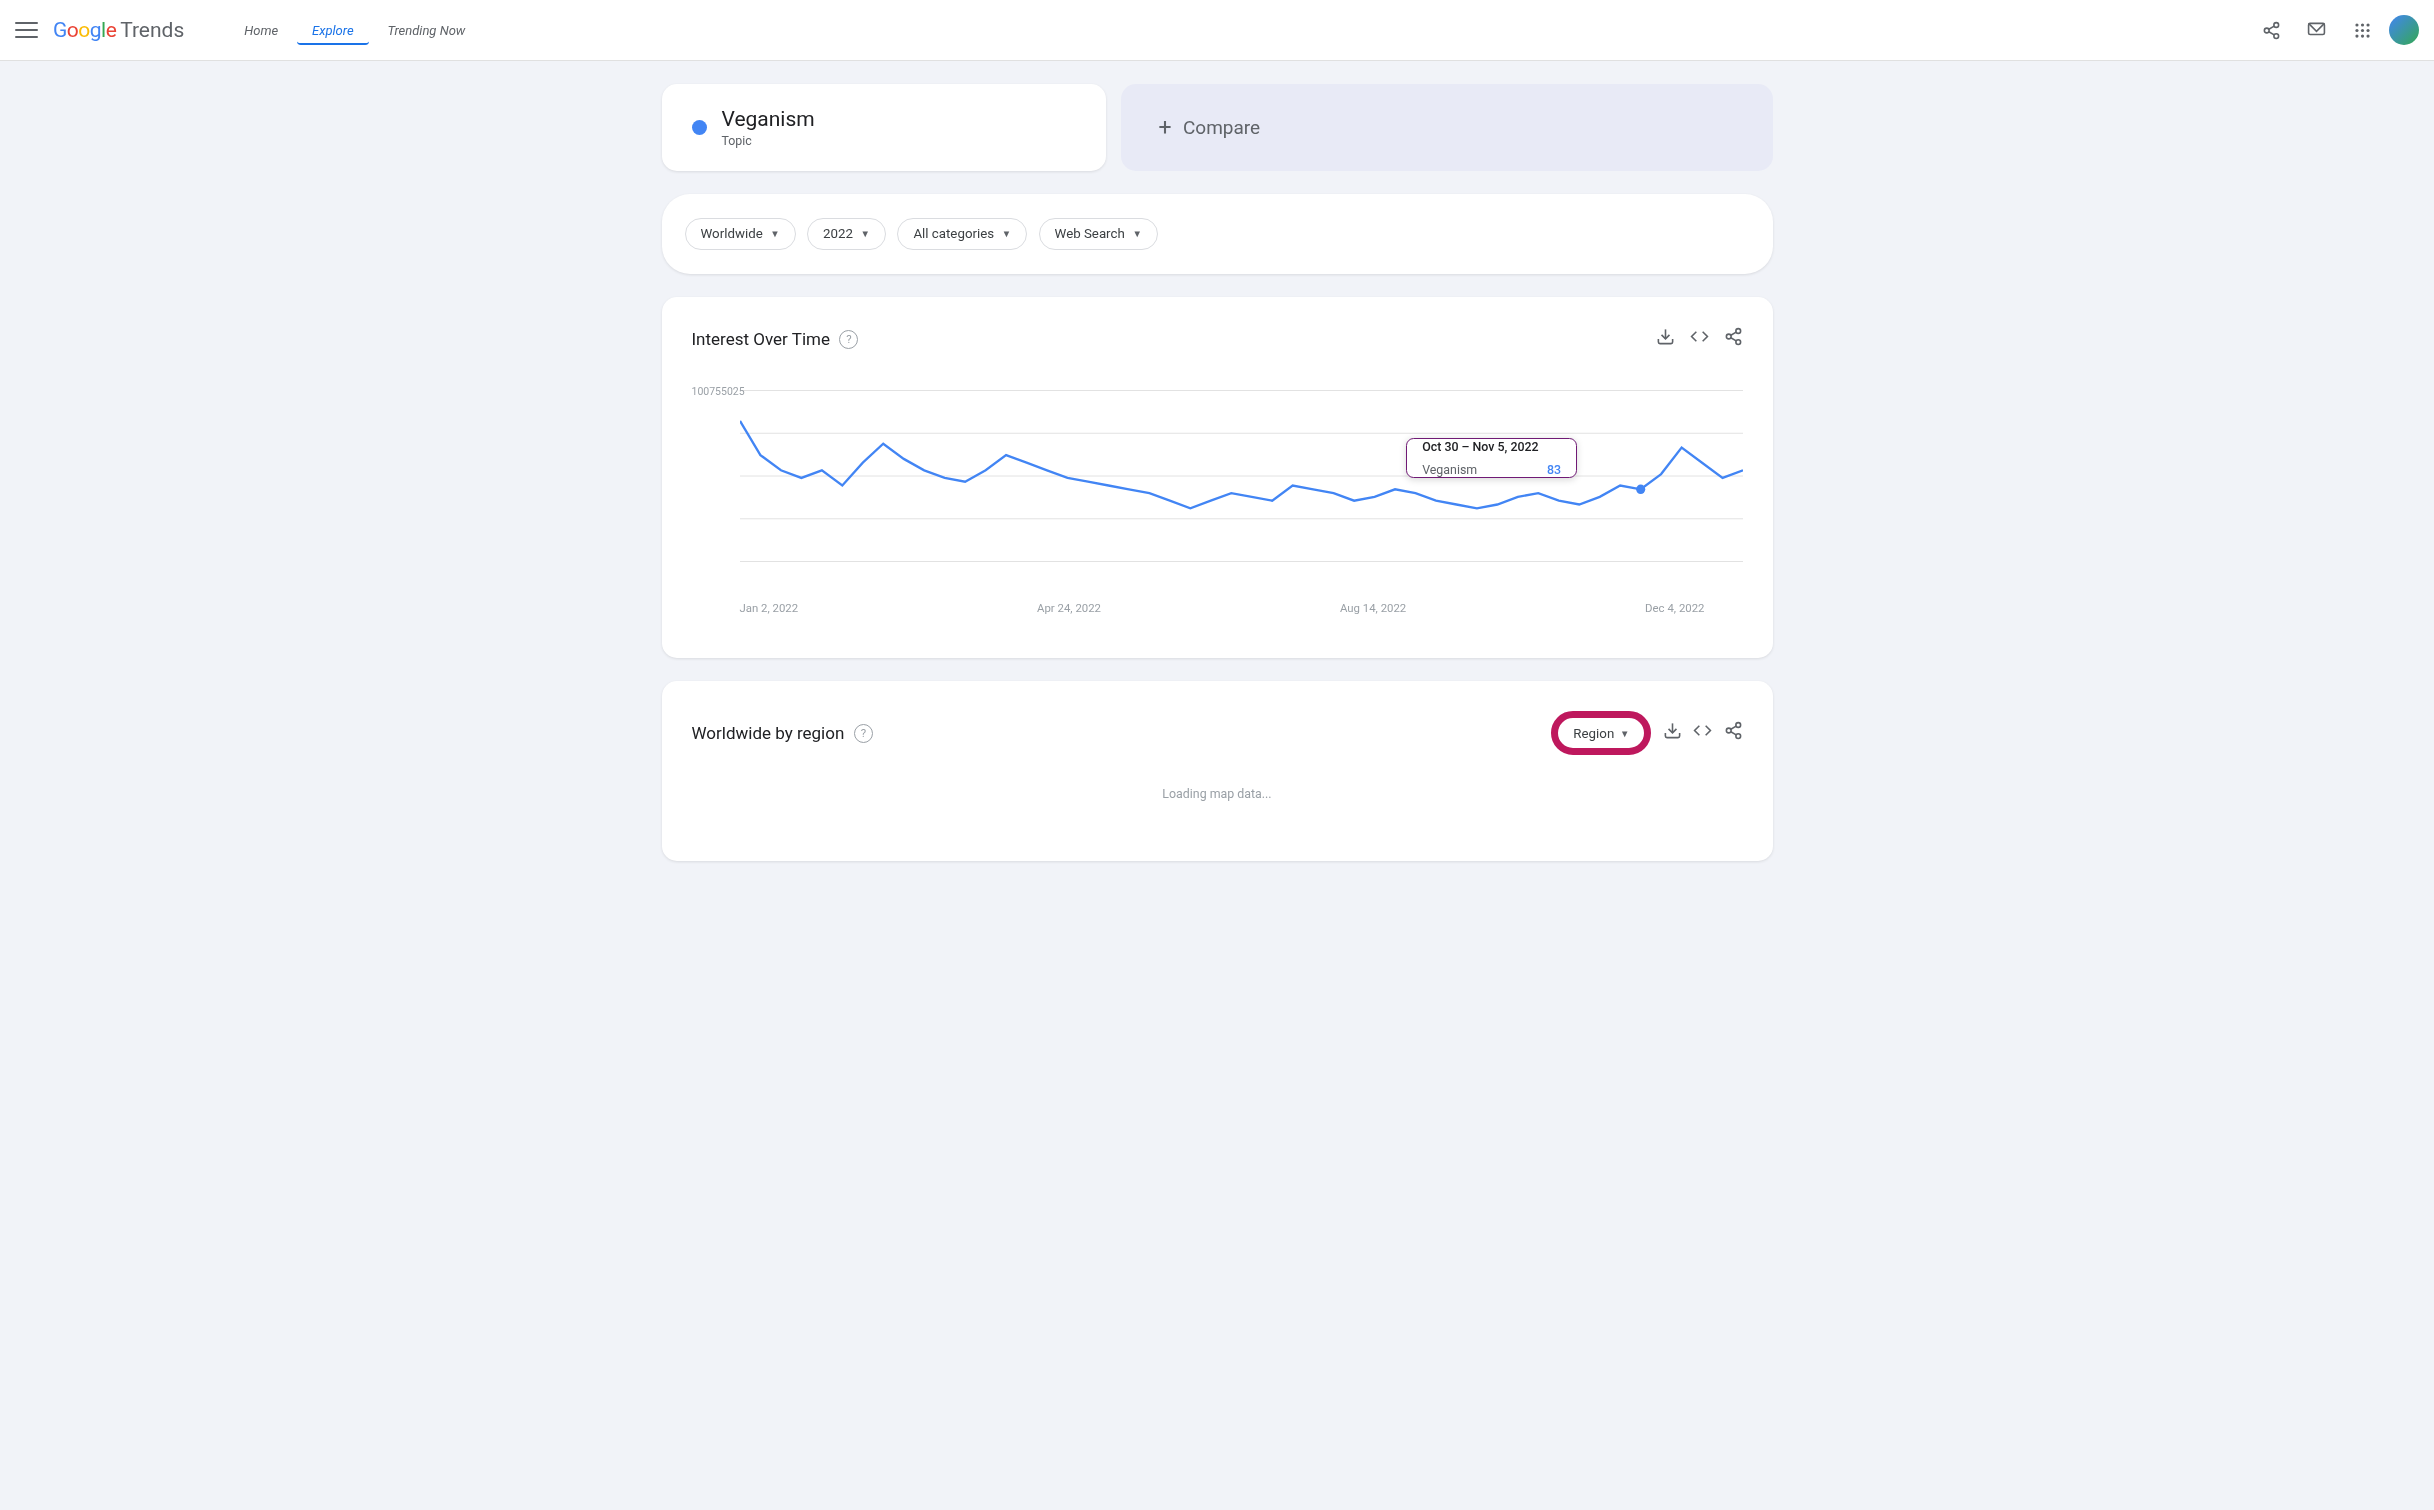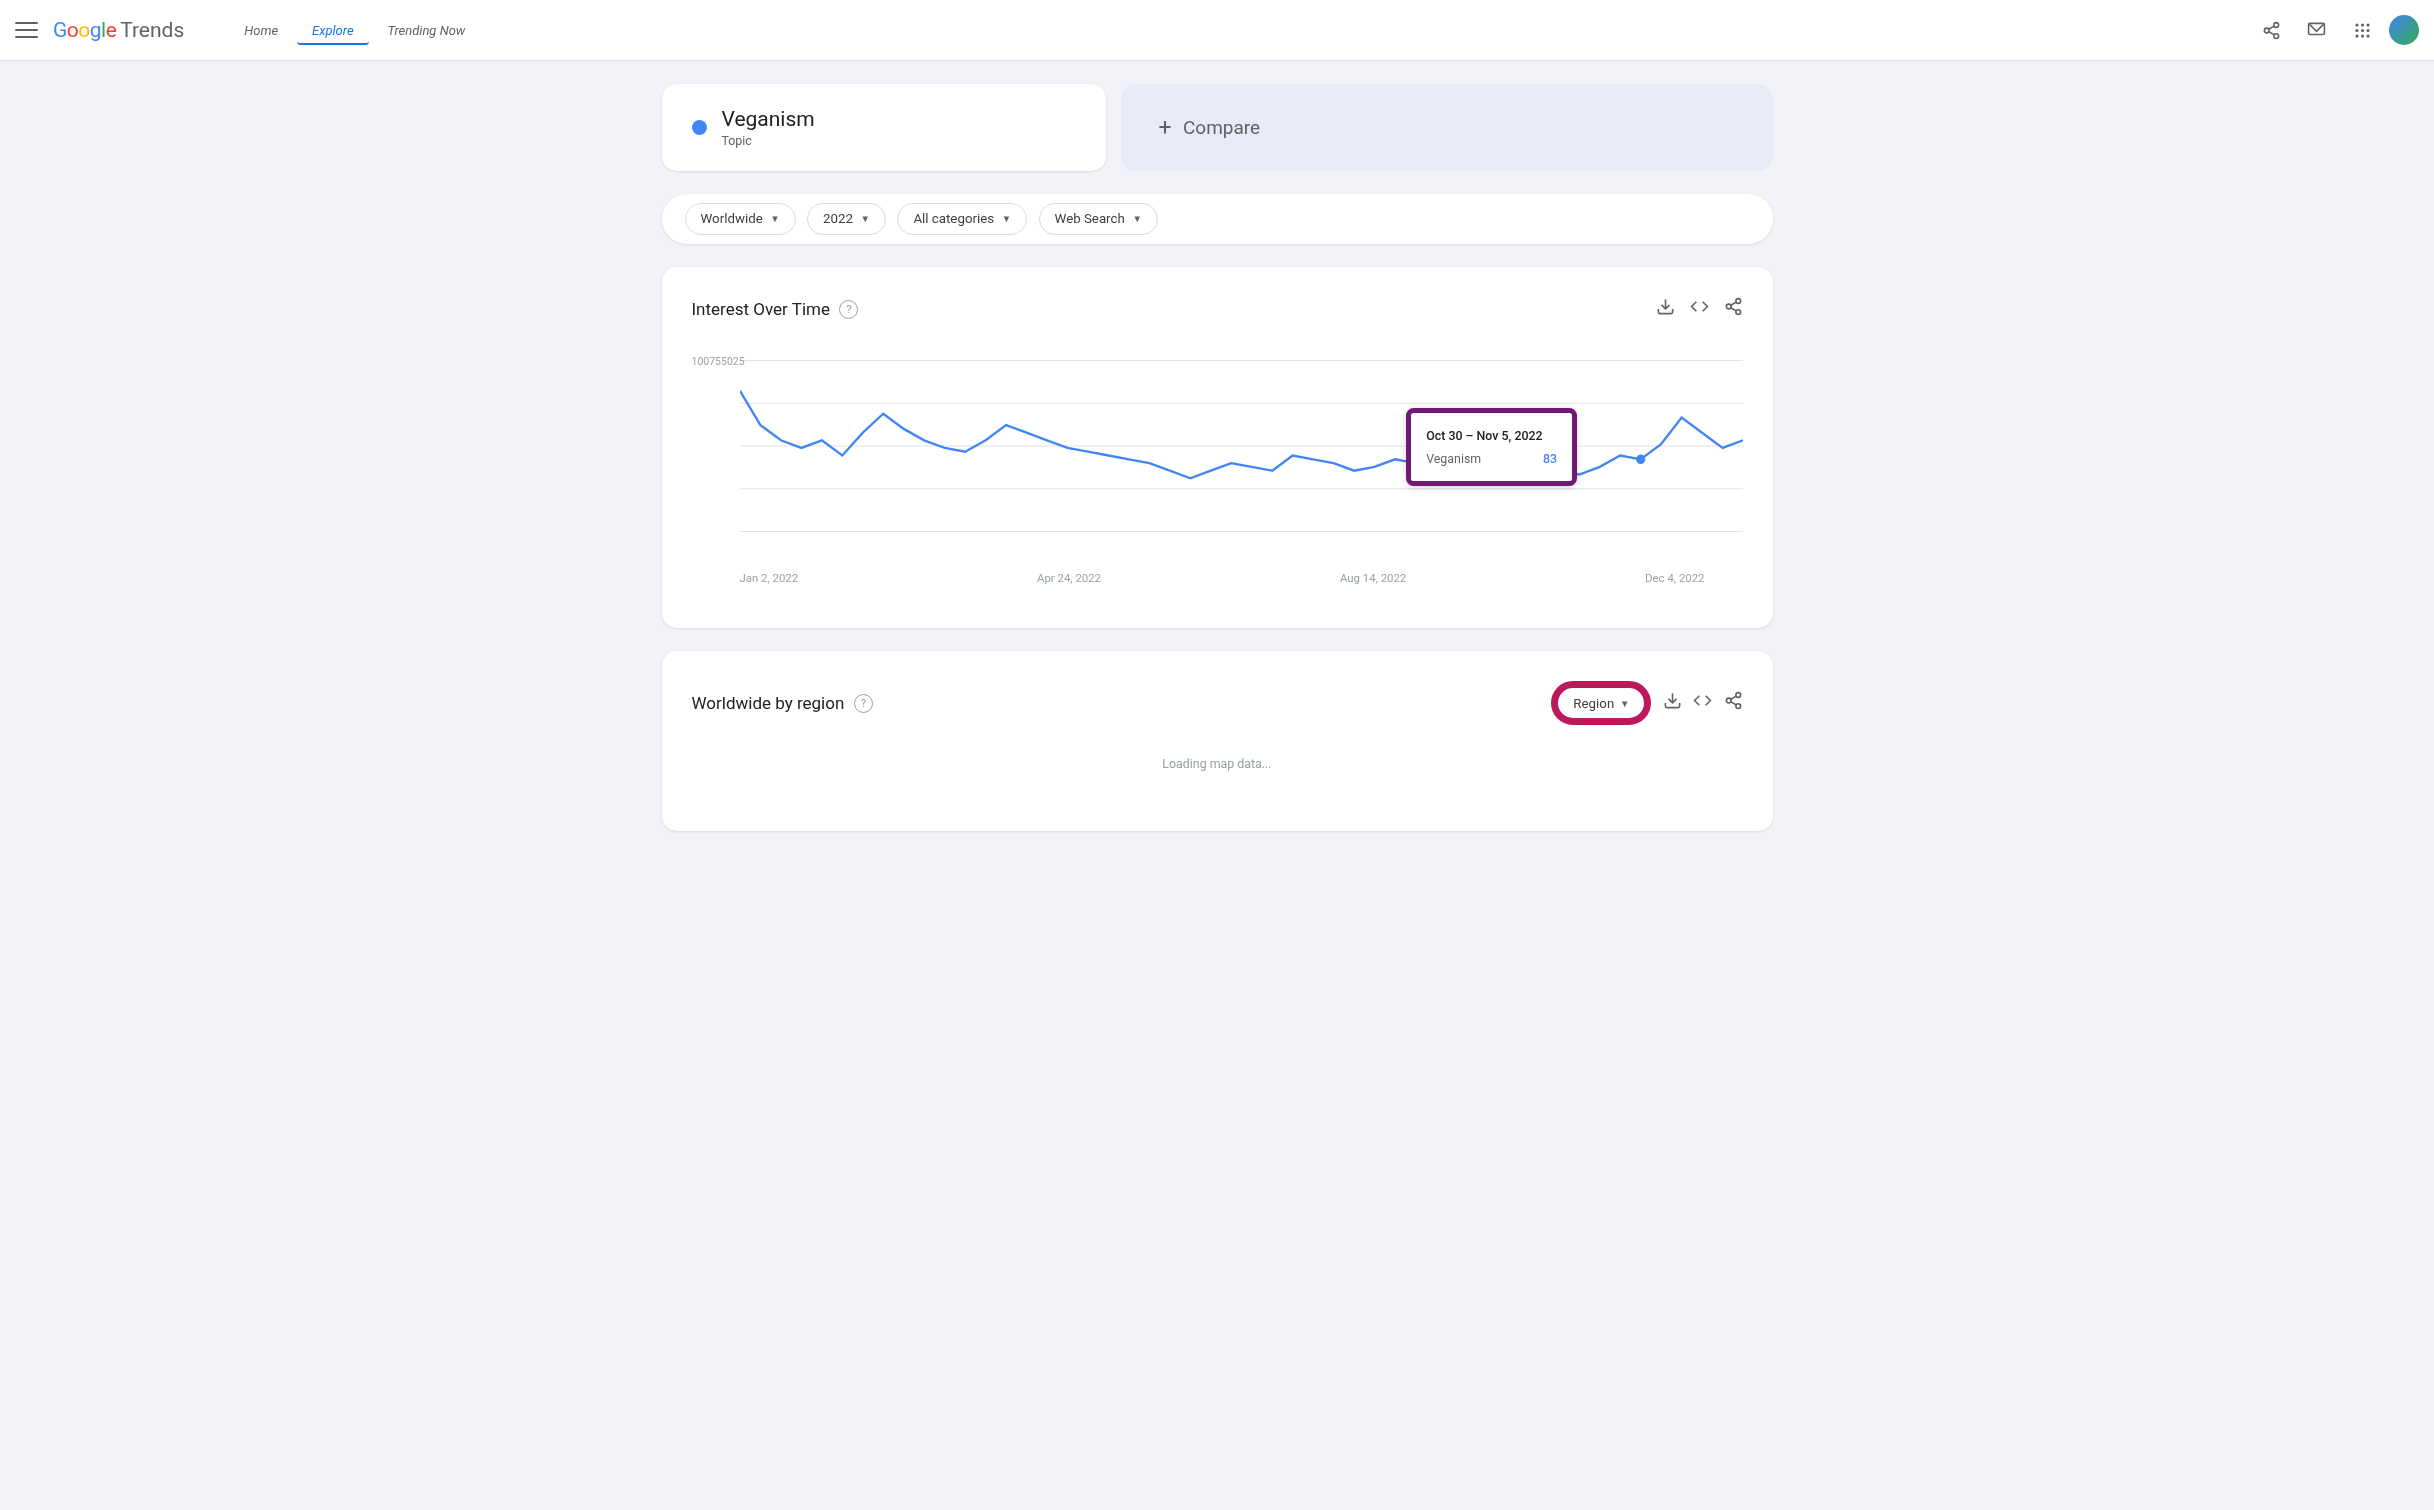--- a/index.html
+++ b/index.html
@@ -130,21 +130,21 @@
       font-size: 23px; color: #5f6368;
     }
     .compare-label {
       font-size: 19px; color: #5f6368; font-weight: 400;
     }
 
     
     .filters-bar {
       background: #fff;
       border-radius: 28px;
-      padding: 9px 23px;
+      padding: 24px 23px;
       display: flex; gap: 11.4px; 
       margin-bottom: 23px;
       box-shadow: 0 1px 2.9px rgba(0,0,0,0.1);
     }
     .filter-select {
       display: flex; align-items: center; gap: 7.6px;
       padding: 7.6px 15px;
       border: 1px solid #dadce0;
       border-radius: 23px;
       cursor: pointer;
@@ -203,23 +203,23 @@
     .chart-x-labels {
       display: flex; justify-content: space-between;
       padding: 7.6px 38px 0 48px;
       font-size: 11.4px; color: #9aa0a6;
     }
 
     
     .tooltip {
       position: absolute;
       background: #fff;
-      border: 5px solid #701a75;
+      border: 1px solid #701a75;
       border-radius: 7.6px;
-      padding: 15px 15px;
+      padding: 0 15px;
       box-shadow: 0 1.9px 7.6px rgba(0,0,0,0.15);
       min-width: 171px;
       top: 57px;
       left: 68%;
     }
     .tooltip-date {
       font-size: 12.4px; color: #202124; font-weight: 500; margin-bottom: 7.6px;
     }
     .tooltip-row {
       display: flex; justify-content: space-between; align-items: center;

